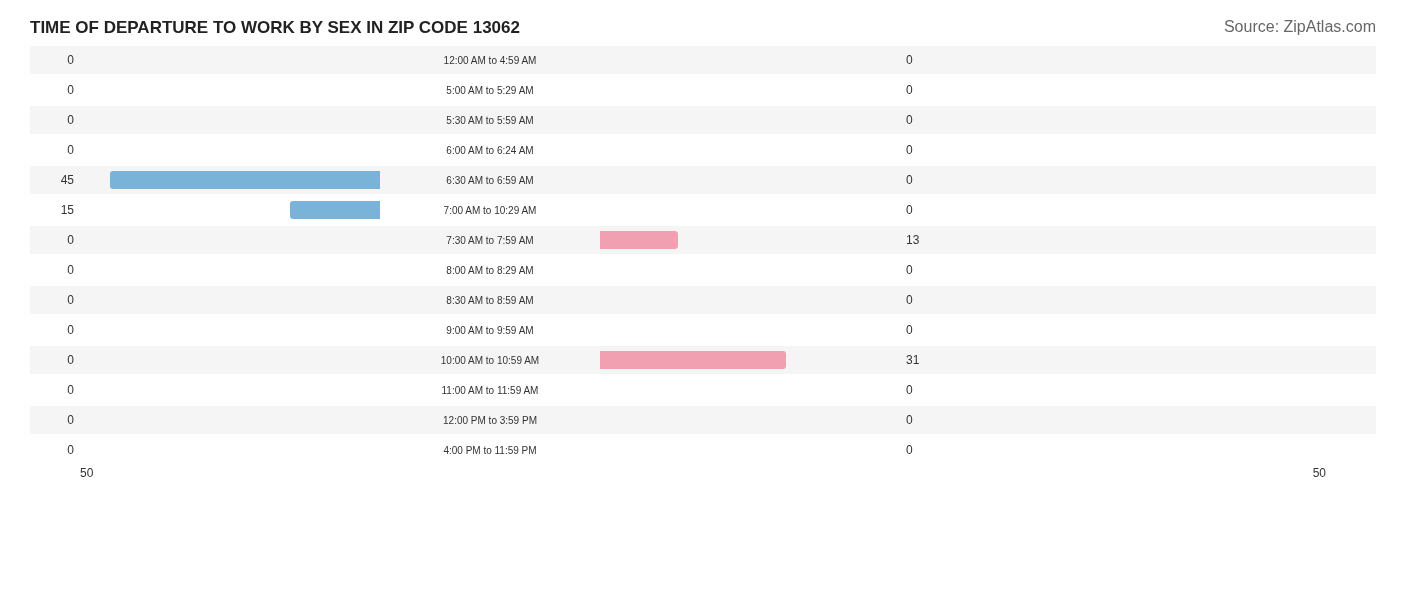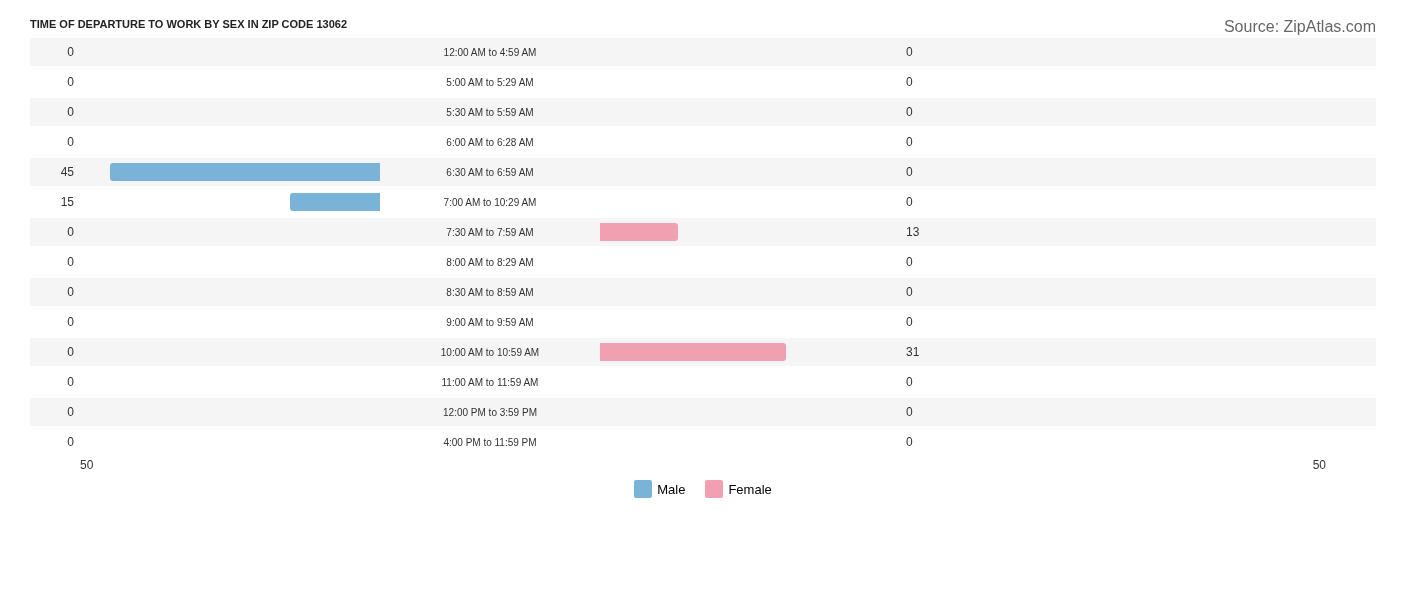--- a/index.html
+++ b/index.html
@@ -10,21 +10,21 @@
       height: 595px;
       overflow: hidden;
     }
     .chart-container {
       width: 1406px;
       height: 595px;
       padding: 18px 30px 50px 30px;
       position: relative;
     }
     .chart-title {
-      font-size: 11px;
+      font-size: 17px;
       font-weight: bold;
       color: #222;
       text-align: left;
       margin-bottom: 8px;
     }
     .source-text {
       position: absolute;
       top: 18px;
       right: 30px;
       font-size: 16px;
@@ -149,21 +149,21 @@
       <div class="row">
         <div class="left-value">0</div>
         <div class="male-bar-area"></div>
         <div class="label-center">5:30 AM to 5:59 AM</div>
         <div class="female-bar-area"></div>
         <div class="right-value">0</div>
       </div>
       <div class="row">
         <div class="left-value">0</div>
         <div class="male-bar-area"></div>
-        <div class="label-center">6:00 AM to 6:28 AM</div>
+        <div class="label-center">6:00 AM to 6:24 AM</div>
         <div class="female-bar-area"></div>
         <div class="right-value">0</div>
       </div>
       <div class="row">
         <div class="left-value">45</div>
         <div class="male-bar-area">
           <div class="bar-male" style="width: 270px;"></div>
         </div>
         <div class="label-center">6:30 AM to 6:59 AM</div>
         <div class="female-bar-area"></div>
@@ -238,23 +238,13 @@
         <div class="female-bar-area"></div>
         <div class="right-value">0</div>
       </div>
     </div>
 
   <div class="axis-labels">
     <span class="axis-label">50</span>
     <span class="axis-label">50</span>
   </div>
 
-  <div class="legend-area">
-    <div class="legend-item">
-      <div class="legend-box" style="background:#7ab3d8;"></div>
-      <span>Male</span>
-    </div>
-    <div class="legend-item">
-      <div class="legend-box" style="background:#f0a0b0;"></div>
-      <span>Female</span>
-    </div>
-  </div>
 </div>
 
 </body></html>

